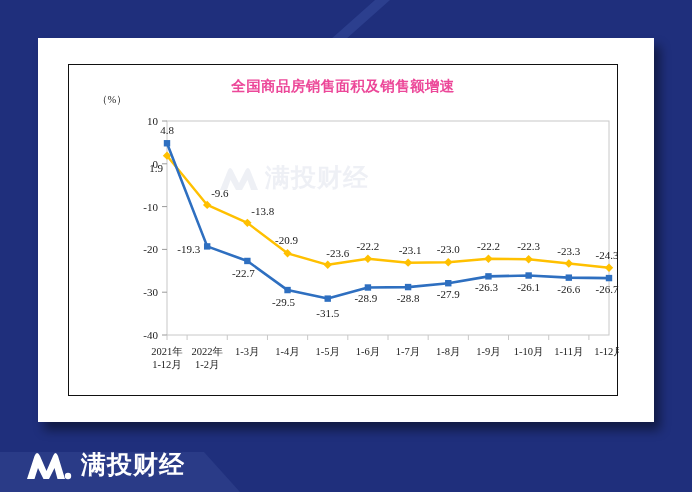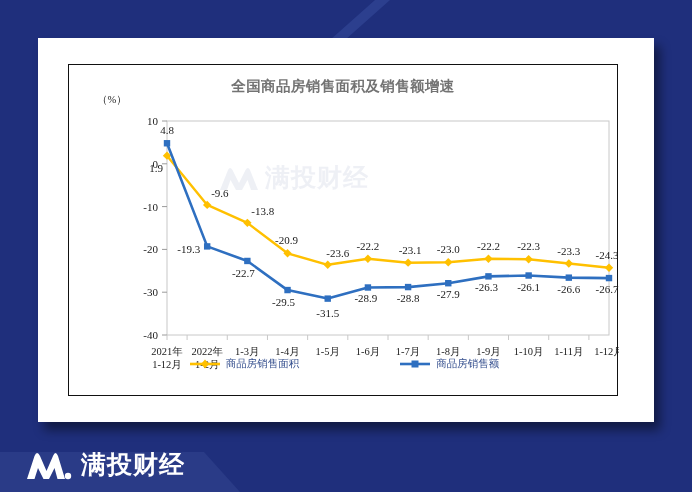--- a/index.html
+++ b/index.html
@@ -29,21 +29,21 @@
   .inner-frame{
     position:absolute;left:30px;top:26px;width:550px;height:332px;
     border:1.5px solid #111;
     box-sizing:border-box;
     background:#fff;
   }
   
   .chart-title{
     position:absolute;left:0;right:0;top:12px;
     text-align:center;
-    font-size:14.5px;font-weight:bold;color:#737373;
+    font-size:14.5px;font-weight:bold;color:#ec4899;
     font-family:"Liberation Serif","DejaVu Serif",serif;
     letter-spacing:.4px;
   }
   
   .unit-label{
     position:absolute;left:28px;top:28px;
     font-size:10.5px;color:#222;
   }
   
   .plot-wrap{
@@ -194,36 +194,20 @@
             <text x="339.09090909090907" y="237.064" text-anchor="middle" font-size="11" fill="#1a1a1a" class="axis">-28.8</text>
             <text x="379.27272727272725" y="233.212" text-anchor="middle" font-size="11" fill="#1a1a1a" class="axis">-27.9</text>
             <text x="417.45454545454544" y="226.364" text-anchor="middle" font-size="11" fill="#1a1a1a" class="axis">-26.3</text>
             <text x="459.6363636363636" y="225.50799999999998" text-anchor="middle" font-size="11" fill="#1a1a1a" class="axis">-26.1</text>
             <text x="499.8181818181818" y="227.648" text-anchor="middle" font-size="11" fill="#1a1a1a" class="axis">-26.6</text>
             <text x="538" y="228.07600000000002" text-anchor="middle" font-size="11" fill="#1a1a1a" class="axis">-26.7</text>
           </g>
       </svg>
     </div>
 
-    <div class="legend">
-      <div class="legend-item">
-        <svg width="32" height="12">
-          <line x1="1" y1="6" x2="31" y2="6" stroke="#ffc000" stroke-width="2.6"></line>
-          <polygon points="16,1.5 20,6 16,10.5 12,6" fill="#ffc000"></polygon>
-        </svg>
-        <span class="legend-label">商品房销售面积</span>
-      </div>
-      <div class="legend-item">
-        <svg width="32" height="12">
-          <line x1="1" y1="6" x2="31" y2="6" stroke="#2e6fc0" stroke-width="2.6"></line>
-          <rect x="12.5" y="2.5" width="7" height="7" fill="#2e6fc0"></rect>
-        </svg>
-        <span class="legend-label">商品房销售额</span>
-      </div>
-    </div>
 
   </div>
 </div>
 
 <div class="brand">
   <svg width="46" height="32" viewBox="0 0 46 32">
     <path d="M1 30 L8.5 7 Q11 1 14 7 L20.5 22 L27 7 Q29.5 1 32 7 L39 30 L31.5 30 L28.5 19 L23 30 L17.5 30 L12 19 L8.5 30 Z" fill="#ffffff"></path>
     <circle cx="42" cy="27" r="3.2" fill="#ffffff"></circle>
   </svg>
   <span class="brand-text">满投财经</span>

